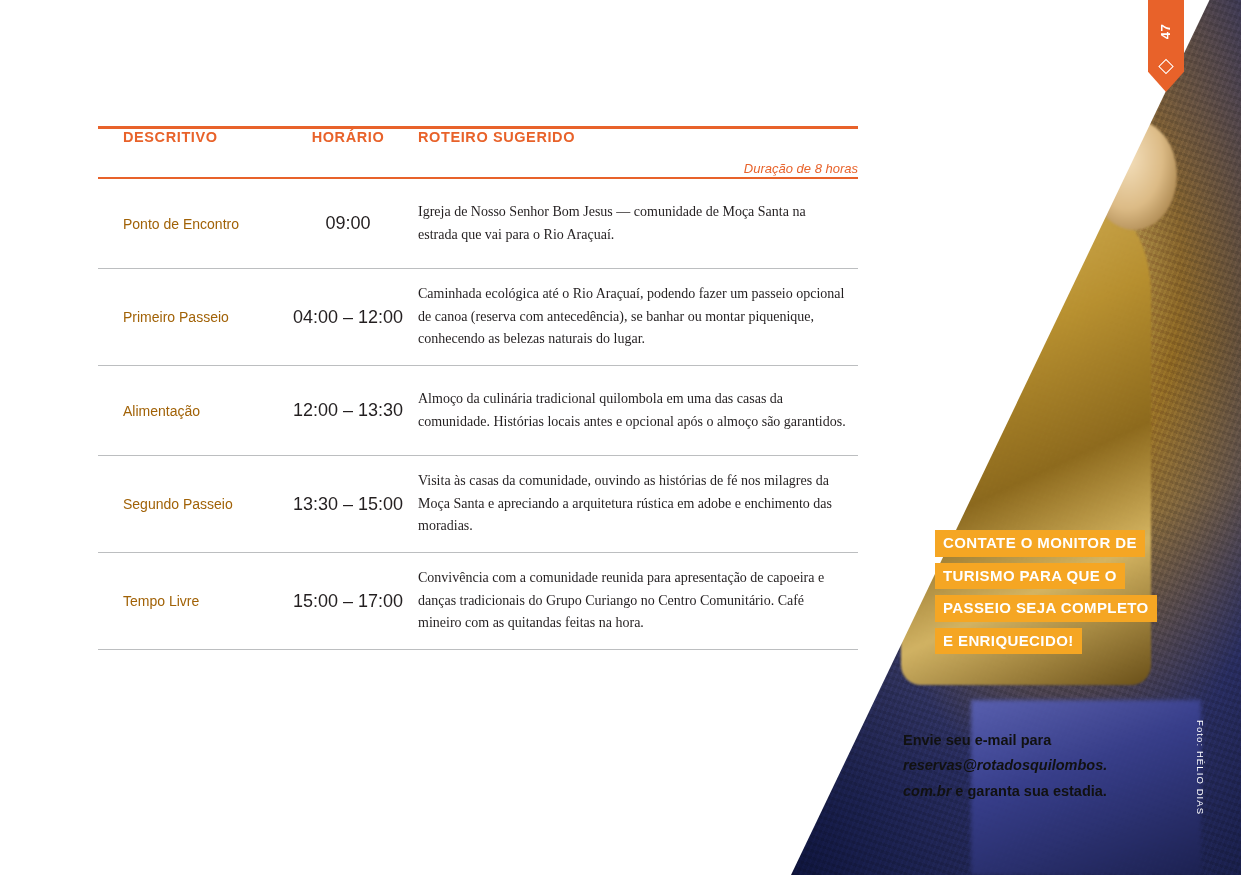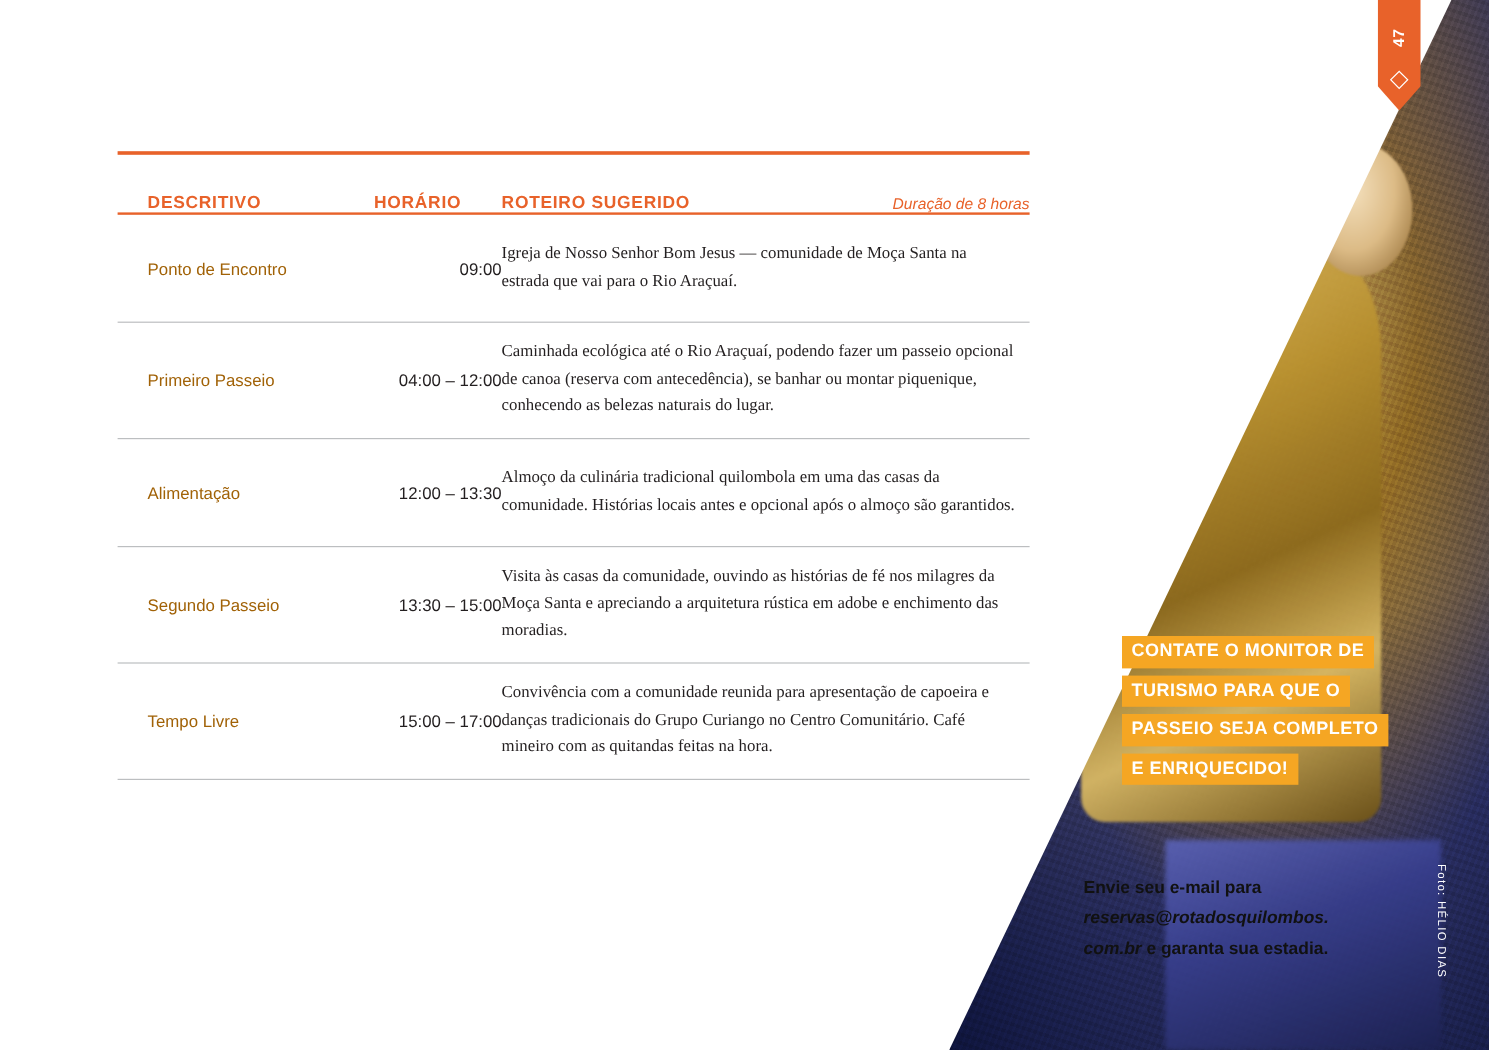--- a/index.html
+++ b/index.html
@@ -127,21 +127,21 @@
     background: #e8622a;
     width: 760px;
   }
   .rule-header-bottom {
     height: 2px;
     background: #e8622a;
     width: 760px;
   }
   .thead {
     display: flex;
-    align-items: flex-end;
+    align-items: flex-start;
     height: 48px;
   }
   .th {
     color: #e8622a;
     font-size: 14.5px;
     font-weight: bold;
     letter-spacing: 0.6px;
   }
   .col-desc { width: 180px; padding-left: 25px; box-sizing: border-box; }
   .col-time { width: 140px; text-align: center; }
@@ -165,22 +165,22 @@
   .trow:last-child { border-bottom: 1px solid #bcbec0; }
   .cell-desc {
     width: 180px;
     padding-left: 25px;
     box-sizing: border-box;
     font-size: 14px;
     color: #a16207;
   }
   .cell-time {
     width: 140px;
-    text-align: right;
-    font-size: 14px;
+    text-align: center;
+    font-size: 18px;
     color: #231f20;
     white-space: nowrap;
   }
   .cell-route {
     flex: 1;
     font-size: 14px;
     line-height: 1.62;
     color: #231f20;
     padding-right: 10px;
     font-family: Liberation Serif, serif;

